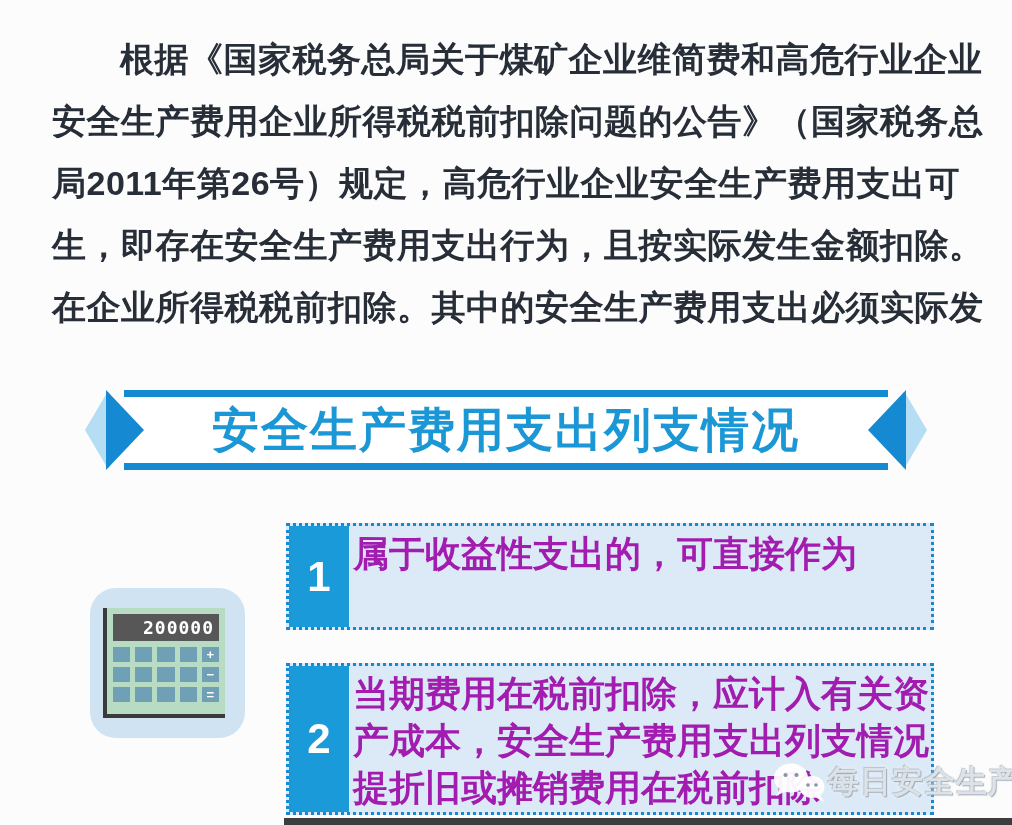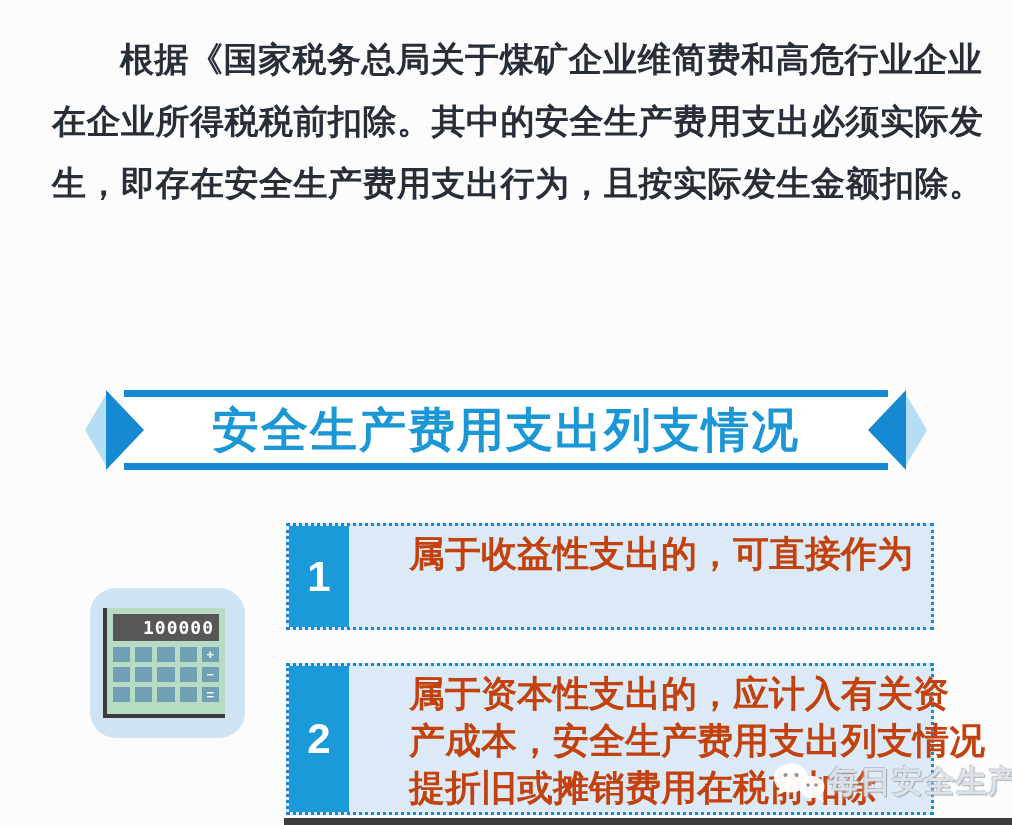--- a/index.html
+++ b/index.html
@@ -80,22 +80,22 @@
   }
   .item-box.item1{top:523px;height:107px;}
   .item-box.item2{top:663px;height:152px;}
   .num{
     position:absolute;left:0;top:0;bottom:0;width:60px;
     background:#1a9ad9;color:#ffffff;
     font-size:42px;font-weight:800;
     display:flex;align-items:center;justify-content:center;
   }
   .item-text{
-    margin-left:120px;
-    font-size:36px;font-weight:700;color:#c2410c;
+    margin-left:64px;
+    font-size:36px;font-weight:700;color:#a21caf;
     white-space:nowrap;
   }
   .item1 .item-text{padding-top:4px;}
   .item1 .item-text div{line-height:48px;}
   .item2 .item-text{padding-top:4px;}
   .item2 .item-text div{line-height:47px;}
 
   
   .watermark{
     position:absolute;left:770px;top:756px;height:52px;
@@ -117,36 +117,38 @@
     background:#3d3d3d;
   }
 </style>
 </head>
 <body>
 
 <div class="page">
 
   <div class="intro">
     <div class="intro-line indent">根据《国家税务总局关于煤矿企业维简费和高危行业企业</div>
+    <div class="intro-line">安全生产费用企业所得税税前扣除问题的公告》（国家税务总</div>
+    <div class="intro-line">局2011年第26号）规定，高危行业企业安全生产费用支出可</div>
+    <div class="intro-line">生，即存在安全生产费用支出行为，且按实际发生金额扣除。</div>
     <div class="intro-line">在企业所得税税前扣除。其中的安全生产费用支出必须实际发</div>
-    <div class="intro-line">生，即存在安全生产费用支出行为，且按实际发生金额扣除。</div>
   </div>
 
   <div class="banner">
     <div class="band"></div>
     <div class="diamond left"></div>
     <div class="diamond right"></div>
     <div class="tri left"></div>
     <div class="tri right"></div>
     <div class="banner-title">安全生产费用支出列支情况</div>
   </div>
 
   <div class="calc-tile">
     <div class="calc-body">
-      <div class="calc-display">100000</div>
+      <div class="calc-display">200000</div>
       <div class="calc-keys">
         <div class="key"></div>
         <div class="key"></div>
         <div class="key"></div>
         <div class="key"></div>
         <div class="key op">+</div>
         <div class="key"></div>
         <div class="key"></div>
         <div class="key"></div>
         <div class="key"></div>
@@ -163,21 +165,21 @@
   <div class="item-box item1">
     <div class="num">1</div>
     <div class="item-text">
       <div>属于收益性支出的，可直接作为</div>
     </div>
   </div>
 
   <div class="item-box item2">
     <div class="num">2</div>
     <div class="item-text">
-      <div>属于资本性支出的，应计入有关资</div>
+      <div>当期费用在税前扣除，应计入有关资</div>
       <div>产成本，安全生产费用支出列支情况</div>
       <div>提折旧或摊销费用在税前扣除</div>
     </div>
   </div>
 
   <div class="watermark">
     <svg class="wm-icon" viewBox="0 0 58 48">
       <ellipse cx="21" cy="20" rx="17" ry="14.5" fill="#ffffff" opacity="0.95"></ellipse>
       <path d="M10 30 L6 38 L16 33 Z" fill="#ffffff" opacity="0.95"></path>
       <circle cx="15.5" cy="17" r="2.1" fill="#8a949c"></circle>

